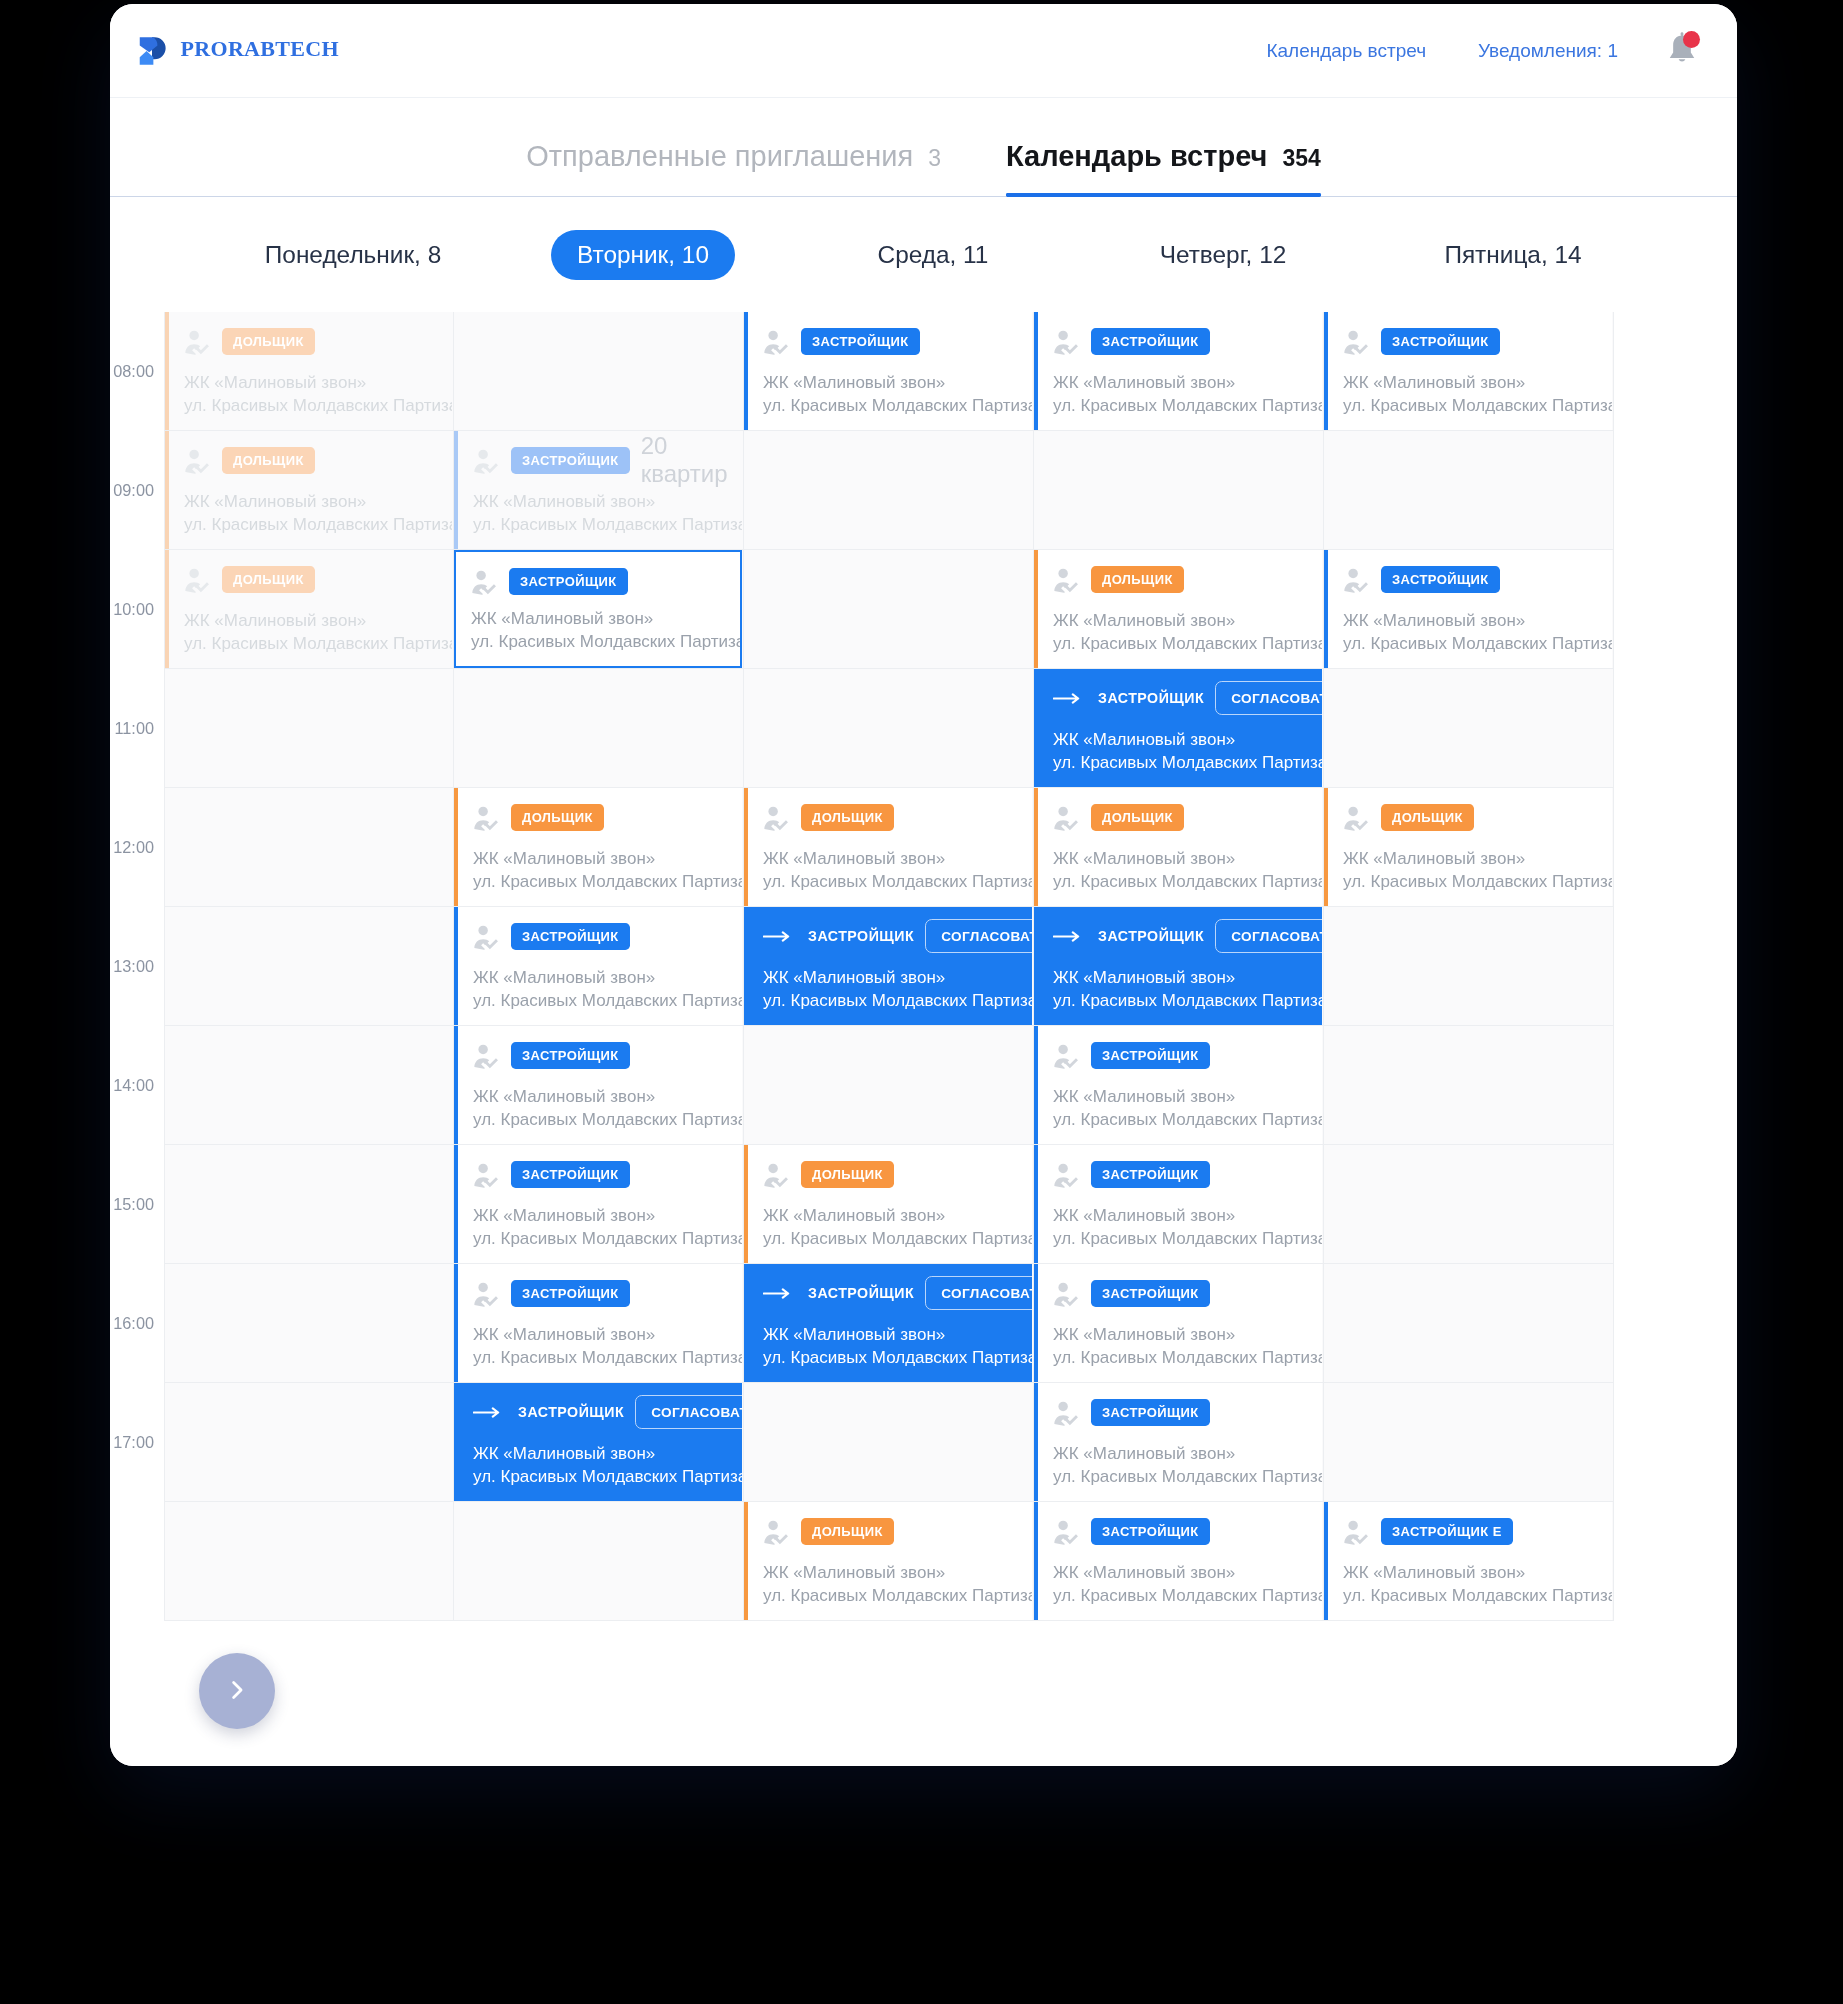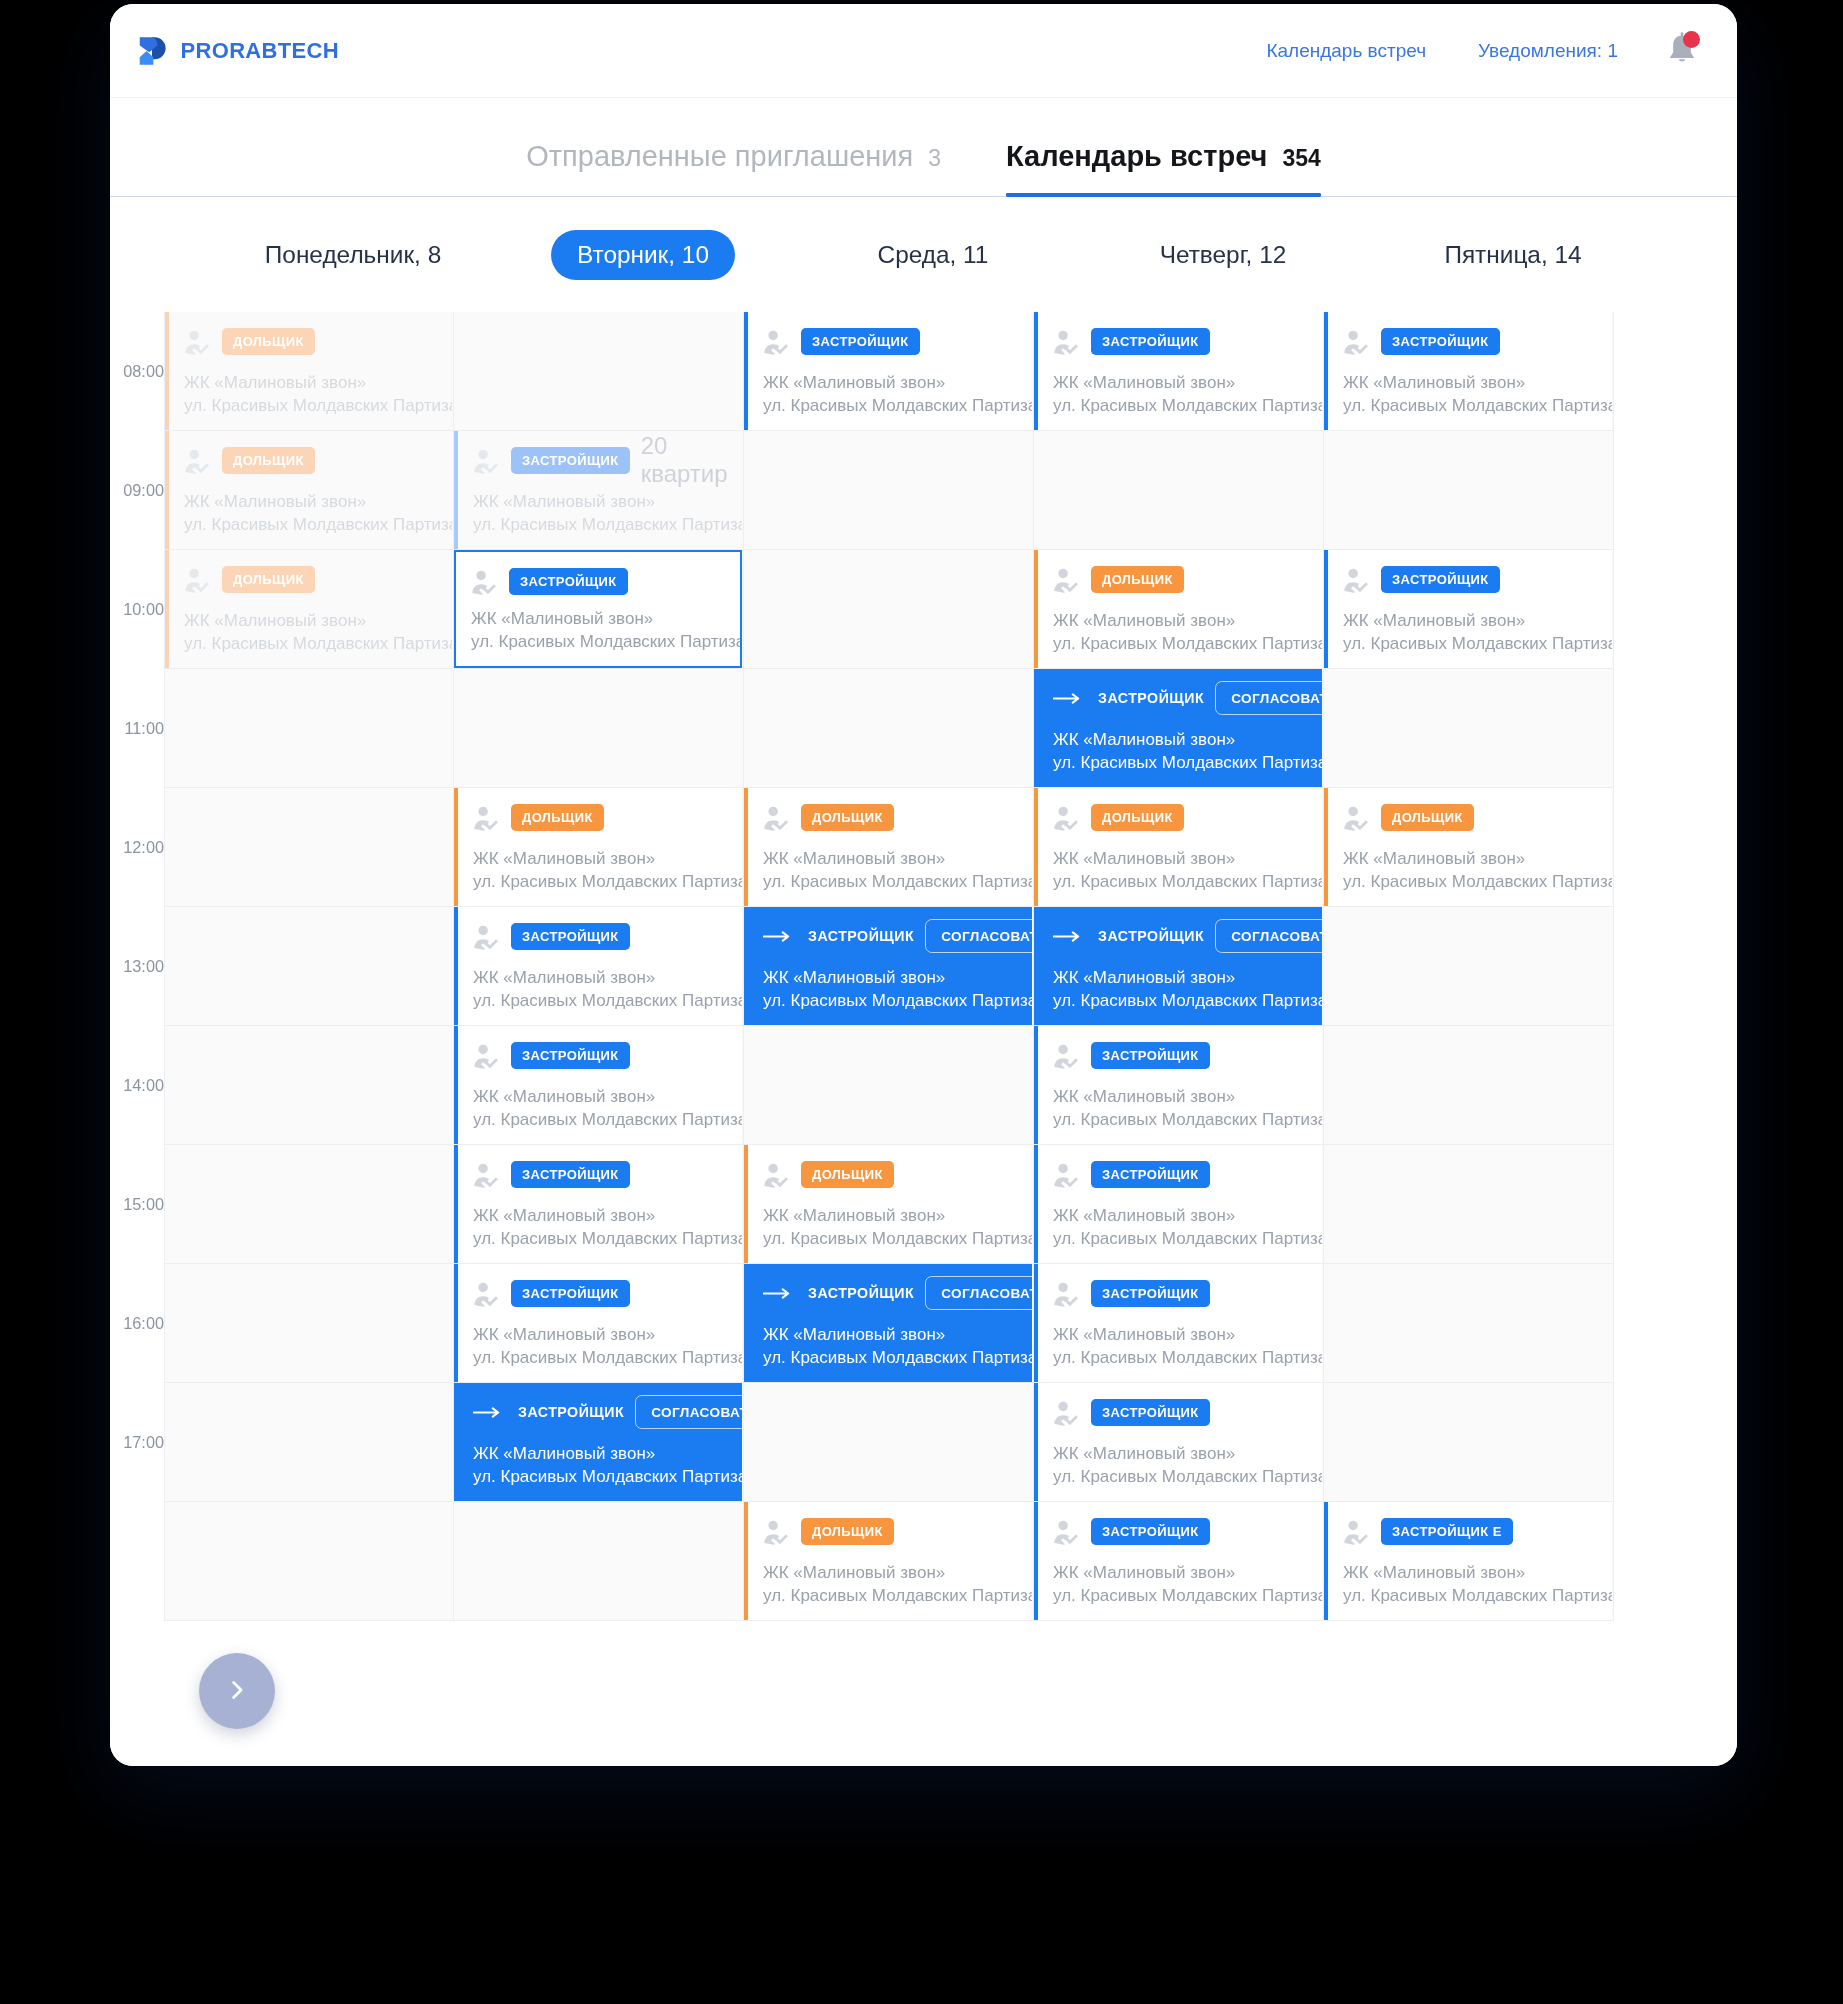--- a/index.html
+++ b/index.html
@@ -22,21 +22,21 @@
   }
 
   
   #topbar {
     height: 94px;
     display: flex; align-items: center;
     padding: 0 38px 0 27px;
     border-bottom: 0.7px solid #eef1f5;
     background: #fff;
   }
-  .brand { display: flex; align-items: center; gap: 13.6px; }
+  .brand { display: flex; gap: 13.6px; font-family: Liberation Serif, serif; }
   .brand-mark { width: 30px; height: 30px; position: relative; flex: none; }
   .brand-name {
     font-size: 22px; font-weight: bold; letter-spacing: 0.3px;
     color: #2f6fe0;
   }
   .topbar-spacer { flex: 1; }
   .top-link {
     font-size: 19px; color: #3b76e0; margin-left: 52px;
     white-space: nowrap; cursor: pointer;
   }
@@ -102,21 +102,21 @@
     overflow: hidden;
     background: #fff;
   }
   #grid {
     display: grid;
     grid-template-columns: 54px repeat(5, 290px);
     grid-auto-rows: 119px;
   }
   .time-cell {
     display: flex; align-items: center; justify-content: flex-end;
-    padding-right: 0;
+    padding-right: 10px;
     font-size: 16.3px; color: #8b93a1;
     background: #fff;
   }
   .slot {
     position: relative;
     border-right: 1.4px solid #eceef1;
     border-bottom: 1.4px solid #eceef1;
     background: #fafafb;
     padding: 2.7px;
   }

